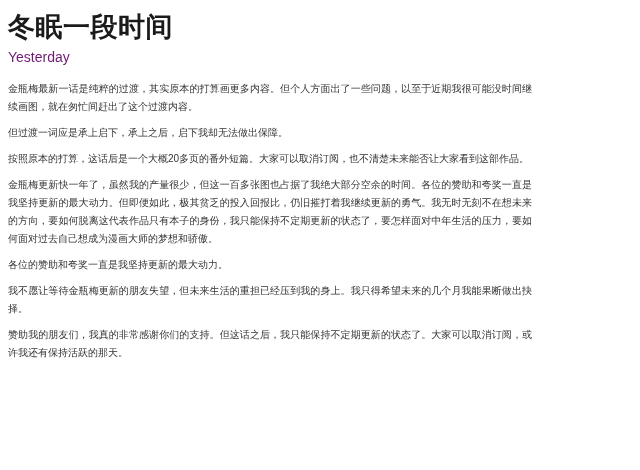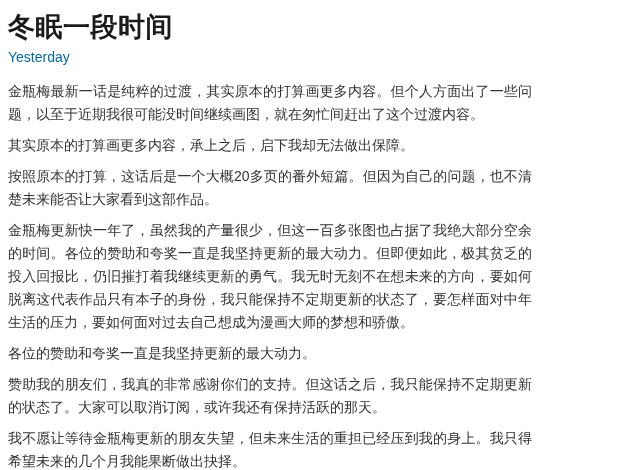--- a/index.html
+++ b/index.html
@@ -17,42 +17,42 @@
   .post-title {
     font-size: 27px;
     font-weight: 700;
     color: #1a1a1a;
     line-height: 34px;
     margin-top: 2px;
     letter-spacing: 0.5px;
   }
   .post-date {
     font-size: 14px;
-    color: #0369a1;
+    color: #701a75;
     line-height: 18px;
     margin-top: 4px;
     margin-bottom: 14px;
   }
   .post-body p {
-    font-size: 14px;
+    font-size: 10px;
     color: #333333;
-    line-height: 23px;
+    line-height: 18px;
     margin: 0 0 8px 0;
     text-align: justify;
     word-break: break-all;
   }
 </style>
 </head>
 <body>
 
 <div class="post">
   <h1 class="post-title">冬眠一段时间</h1>
   <div class="post-date">Yesterday</div>
   <div class="post-body">
     <p>金瓶梅最新一话是纯粹的过渡，其实原本的打算画更多内容。但个人方面出了一些问题，以至于近期我很可能没时间继续画图，就在匆忙间赶出了这个过渡内容。</p>
-    <p>其实原本的打算画更多内容，承上之后，启下我却无法做出保障。</p>
-    <p>按照原本的打算，这话后是一个大概20多页的番外短篇。但因为自己的问题，也不清楚未来能否让大家看到这部作品。</p>
+    <p>但过渡一词应是承上启下，承上之后，启下我却无法做出保障。</p>
+    <p>按照原本的打算，这话后是一个大概20多页的番外短篇。大家可以取消订阅，也不清楚未来能否让大家看到这部作品。</p>
     <p>金瓶梅更新快一年了，虽然我的产量很少，但这一百多张图也占据了我绝大部分空余的时间。各位的赞助和夸奖一直是我坚持更新的最大动力。但即便如此，极其贫乏的投入回报比，仍旧摧打着我继续更新的勇气。我无时无刻不在想未来的方向，要如何脱离这代表作品只有本子的身份，我只能保持不定期更新的状态了，要怎样面对中年生活的压力，要如何面对过去自己想成为漫画大师的梦想和骄傲。</p>
     <p>各位的赞助和夸奖一直是我坚持更新的最大动力。</p>
+    <p>我不愿让等待金瓶梅更新的朋友失望，但未来生活的重担已经压到我的身上。我只得希望未来的几个月我能果断做出抉择。</p>
     <p>赞助我的朋友们，我真的非常感谢你们的支持。但这话之后，我只能保持不定期更新的状态了。大家可以取消订阅，或许我还有保持活跃的那天。</p>
-    <p>我不愿让等待金瓶梅更新的朋友失望，但未来生活的重担已经压到我的身上。我只得希望未来的几个月我能果断做出抉择。</p>
   </div>
 </div>
 
 </body></html>

